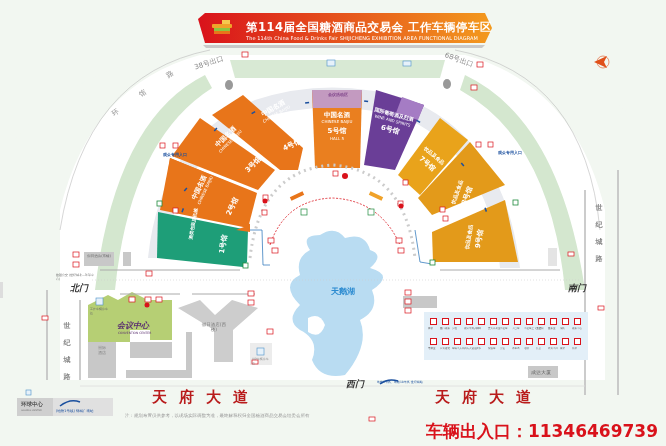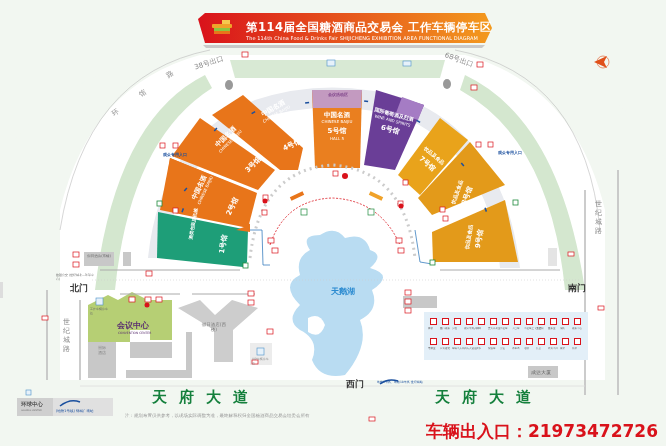--- a/index.html
+++ b/index.html
@@ -2,23 +2,23 @@
 <html><head>
 <meta charset="utf-8">
 <style>
   html, body { margin: 0; padding: 0; }
   body { width: 666px; height: 446px; overflow: hidden; background: #f2f7f1; font-family: "DejaVu Sans", sans-serif; position: relative; }
   #map { position: absolute; left: 0; top: 0; width: 666px; height: 446px; }
   .banner-title { position: absolute; left: 246px; top: 20px; color: #fff; font-weight: bold; font-size: 11.5px; letter-spacing: 0.5px; white-space: nowrap; }
   .banner-sub { position: absolute; left: 246px; top: 35px; color: #fff; font-size: 5px; white-space: nowrap; letter-spacing: 0.1px; }
   .phone { position: absolute; right: 8px; top: 420px; color: #d9121b; font-weight: bold; font-size: 17px; white-space: nowrap; font-family: "DejaVu Sans", sans-serif; }
   .note { position: absolute; left: 125px; top: 413px; color: #999; font-size: 4.5px; white-space: nowrap; }
-  .road-big { position: absolute; color: #15803d; font-size: 15px; font-weight: bold; letter-spacing: 12px; white-space: nowrap; }
-  .gate { position: absolute; color: #333; font-weight: bold; font-size: 9px; white-space: nowrap; }
-  .vroad { position: absolute; color: #888; font-size: 7px; width: 8px; line-height: 9px; text-align: left; }
+  .road-big { position: absolute; color: #b91c1c; font-size: 15px; font-weight: bold; letter-spacing: 12px; white-space: nowrap; }
+  .gate { position: absolute; color: #333; font-weight: bold; font-size: 9px; white-space: nowrap; font-style: italic; }
+  .vroad { position: absolute; color: #888; font-size: 7px; width: 8px; line-height: 17px; text-align: center; font-weight: bold; }
   .legend { position: absolute; left: 424px; top: 312px; width: 164px; height: 48px; background: #e3eff8; }
   .legend-icon { position: absolute; width: 7px; height: 7px; border: 1px solid #d9121b; background: #fff; box-sizing: border-box; }
   .legend-lbl { position: absolute; font-size: 2.5px; color: #666; white-space: nowrap; }
   .hall-txt { position: absolute; color: #fff; text-align: center; white-space: nowrap; transform-origin: center center; }
   .hall-cn { font-size: 6.5px; font-weight: bold; line-height: 8px; }
   .hall-en { font-size: 4px; line-height: 5px; }
   .hall-no { font-size: 7px; font-weight: bold; line-height: 9px; margin-top: 3px; }
   .hall-noen { font-size: 4px; line-height: 5px; }
   .small-blue { position: absolute; color: #1a4f9e; font-size: 4px; font-weight: bold; white-space: nowrap; }
 </style>
@@ -311,21 +311,21 @@
 
 <div class="hall-txt" style="left:462px;top:228px;transform:rotate(-80deg);">
   <div class="hall-cn" style="font-size:5px;">饮品及食品</div>
   <div class="hall-no">9号馆</div>
 </div>
 
 <div class="small-blue" style="left:163px;top:152px;">观众专用入口</div>
 <div class="small-blue" style="left:498px;top:150px;">观众专用入口</div>
 
 <div style="position:absolute;left:331px;top:286px;font-size:8px;font-weight:bold;color:#2a8ad0;">天鹅湖</div>
-<div style="position:absolute;left:117px;top:320px;font-size:8px;font-weight:bold;color:#5b3070;">会议中心</div>
+<div style="position:absolute;left:117px;top:320px;font-size:8px;font-weight:bold;color:#5b3070;font-style:italic;">会议中心</div>
 <div style="position:absolute;left:118px;top:331px;font-size:3px;color:#5b3070;">CONVENTION CENTER</div>
 <div style="position:absolute;left:201px;top:322px;font-size:4.5px;color:#777;width:26px;text-align:center;">假日酒店(西楼)</div>
 <div style="position:absolute;left:85px;top:254px;font-size:3.5px;color:#666;width:28px;text-align:center;">假日酒店(东楼)</div>
 <div style="position:absolute;left:98px;top:345px;font-size:4px;color:#888;width:8px;line-height:5px;">洲际酒店</div>
 <div style="position:absolute;left:252px;top:357px;font-size:3px;color:#888;width:18px;">VIP车辆停车区</div>
 <div style="position:absolute;left:90px;top:307px;font-size:3px;color:#666;width:20px;">工作车辆停车区</div>
 <div style="position:absolute;left:56px;top:273px;font-size:3px;color:#666;width:40px;">接驳公交 (世纪城北—环球中心)</div>
 <div style="position:absolute;left:531px;top:369px;font-size:5px;color:#666;">成达大厦</div>
 <div style="position:absolute;left:21px;top:401px;font-size:5.5px;font-weight:bold;color:#555;">环球中心</div>
 <div style="position:absolute;left:21px;top:409px;font-size:2.5px;color:#777;">GLOBAL CENTER</div>
@@ -383,14 +383,14 @@
     <div class="legend-lbl" style="left: 124px; top: 35px;">紧急出口</div>
     <div class="legend-icon" style="left: 138px; top: 26px;"></div>
     <div class="legend-lbl" style="left: 136px; top: 35px;">展馆</div>
     <div class="legend-icon" style="left: 150px; top: 26px;"></div>
     <div class="legend-lbl" style="left: 148px; top: 35px;">急救</div>
   </div>
 
 <div class="note">注：规划布置仅供参考，以现场实际调整为准，最终解释权归全国糖酒商品交易会组委会所有</div>
 
 <div class="phone">
-  <span>车辆出入口：</span><span>21973472726</span>
+  <span>车辆出入口：</span><span>11346469739</span>
 </div>
 
 </body></html>

